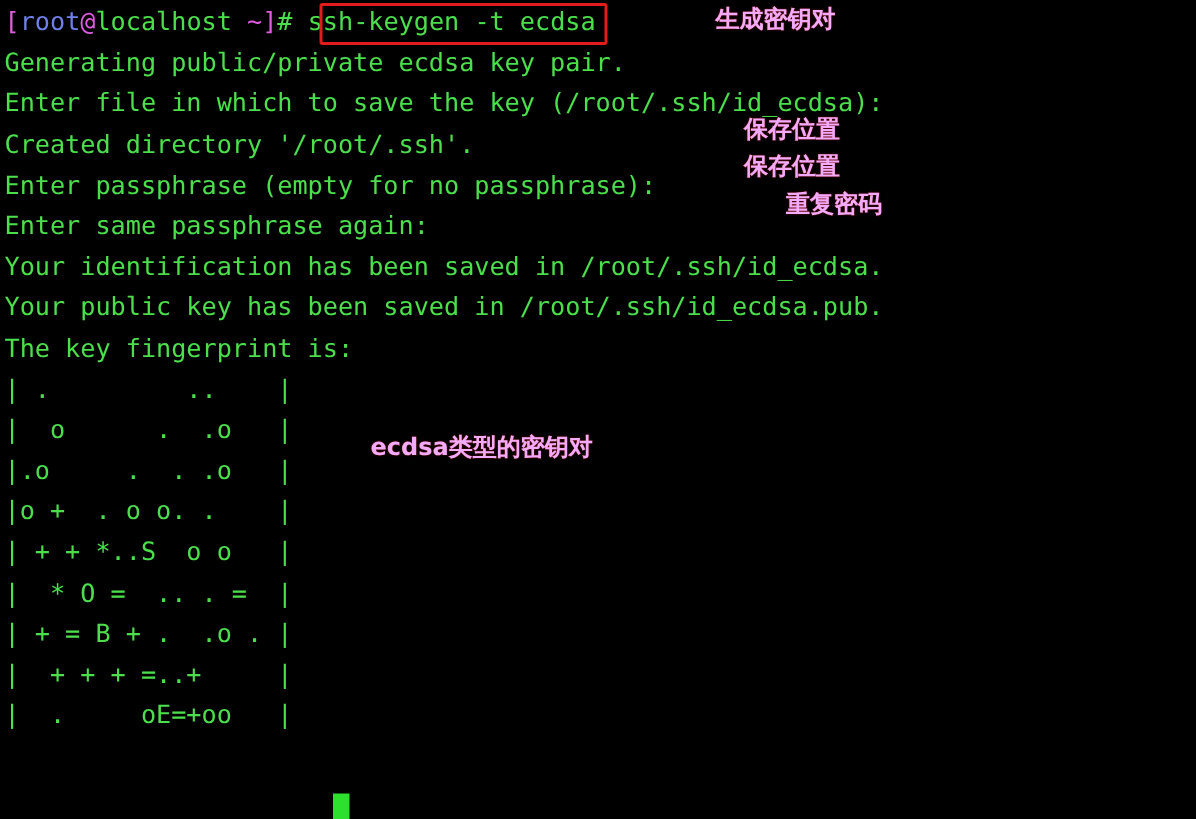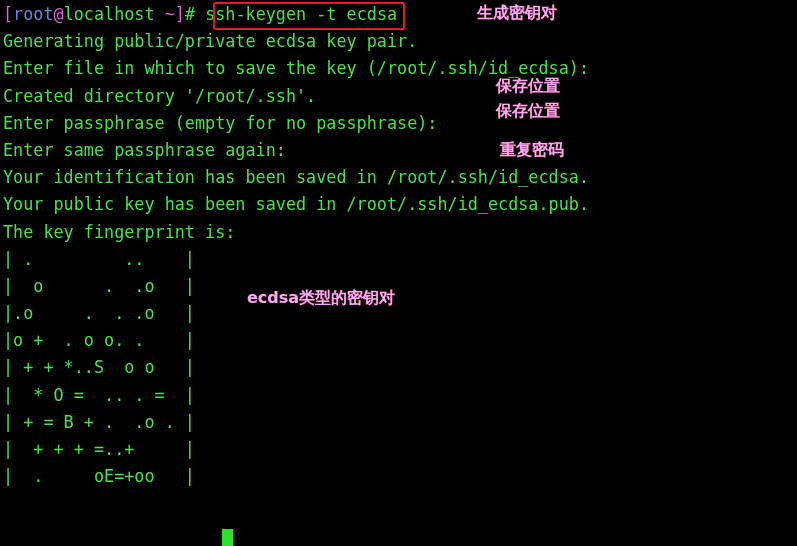--- a/index.html
+++ b/index.html
@@ -87,17 +87,17 @@
   <div class="line g art">|  .     oE=+oo   |</div>
 
   <div id="cmd-box" style="left: 213px; top: 2px; width: 188px; height: 24px;"></div>
 
   <div id="cursor" style="left: 222px; top: 529px; width: 11px; height: 17px;"></div>
 
   <div id="annotations">
       <div class="ann" style="left: 477px; top: 3px;">生成密钥对</div>
       <div class="ann" style="left: 496px; top: 76px;">保存位置</div>
       <div class="ann" style="left: 496px; top: 101px;">保存位置</div>
-      <div class="ann" style="left: 500px; top: 126px; margin-top: 14px;">重复密码</div>
+      <div class="ann" style="left: 524px; top: 126px;">重复密码</div>
       <div class="ann" style="left: 247px; top: 288px;">ecdsa类型的密钥对</div>
     </div>
 
 </div>
 
 </body></html>

